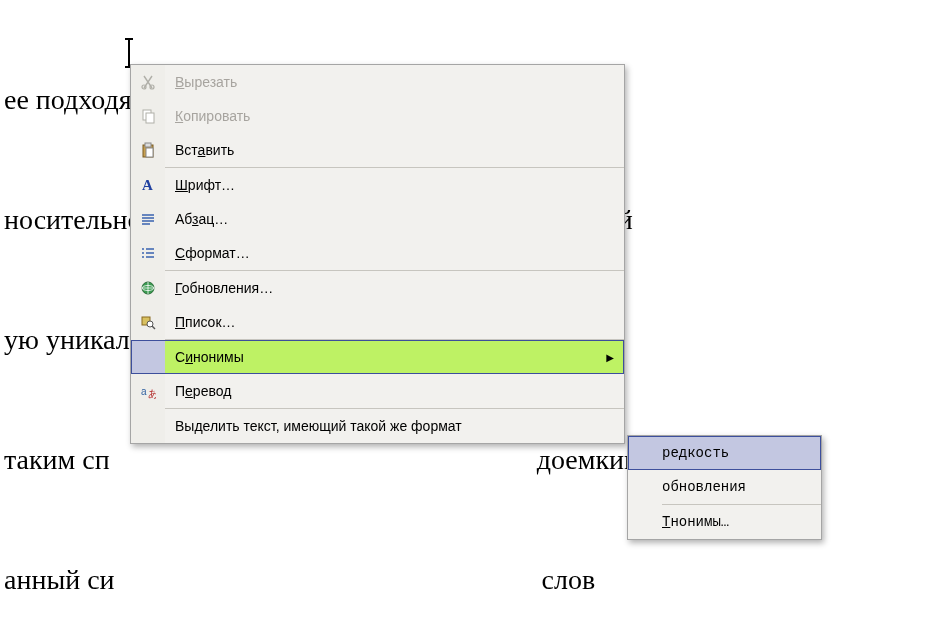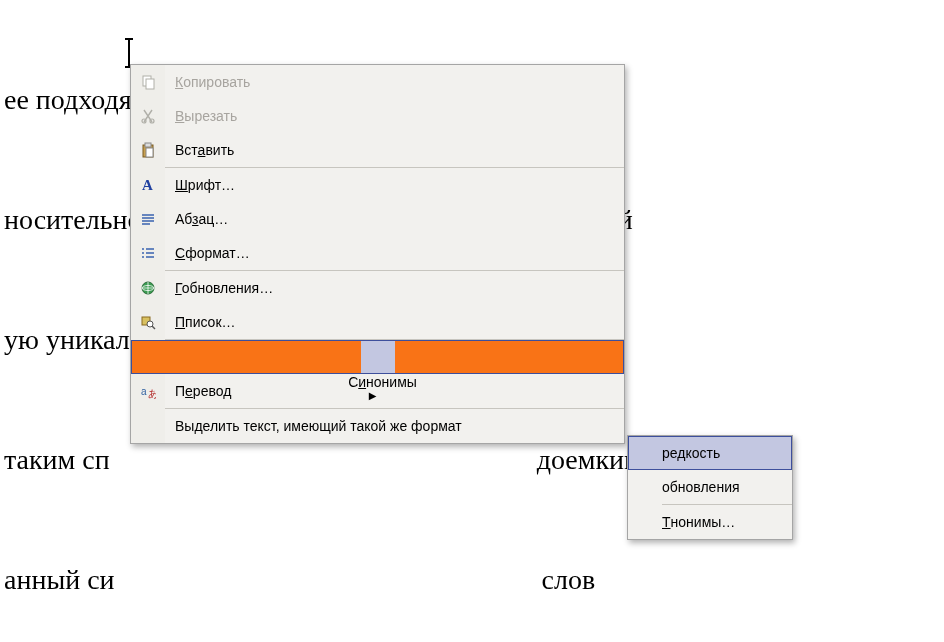--- a/index.html
+++ b/index.html
@@ -70,37 +70,36 @@
     margin-right: 10px;
     font-size: 10px;
     color: #000;
   }
   .sep {
     height: 0;
     border-top: 1px solid #c7c5bf;
     margin-left: 34px;
   }
   .menu-item.highlight {
-    background: #f97316;
+    background: #bef264;
     outline: 1px solid #3d4f9c;
     outline-offset: -1px;
-    flex-direction: column;
   }
   .menu-item.highlight .icon { background: #c3c7e1; }
 
   
   .submenu {
     position: absolute;
     left: 627px;
     top: 435px;
-    width: 166px;
+    width: 195px;
     background: #f2f1ee;
     border: 1px solid #a5a5a5;
     box-shadow: 2px 3px 6px rgba(0,0,0,0.3);
-    font-family: Liberation Sans, sans-serif;
+    font-family: Liberation Mono, monospace;
     font-size: 14px;
   }
   .sub-item {
     height: 34px;
     display: flex;
     align-items: center;
     padding-left: 34px;
     position: relative;
   }
   .sub-item .lbl { flex: 1; }
@@ -161,36 +160,36 @@
 </div>
 
 <div class="caret"></div>
 
 <div class="menu">
   <div class="iconcol"></div>
 
   <div class="menu-item disabled">
     <span class="icon">
       <svg width="16" height="16" viewBox="0 0 16 16">
-          <rect x="3" y="2" width="8" height="10" fill="#fff" stroke="#b0afa8"></rect>
-          <rect x="6" y="5" width="8" height="10" fill="#fff" stroke="#b0afa8"></rect>
-        </svg>
-    </span>
-    <span class="lbl"><span></span><span class="und">К</span><span>опировать</span></span>
-  </div>
-
-  <div class="menu-item disabled">
-    <span class="icon">
-      <svg width="16" height="16" viewBox="0 0 16 16">
           <path d="M4 2 L12 14 M12 2 L4 14" stroke="#b0afa8" stroke-width="1.4" fill="none"></path>
           <circle cx="4" cy="13" r="2" fill="none" stroke="#b0afa8" stroke-width="1.2"></circle>
           <circle cx="12" cy="13" r="2" fill="none" stroke="#b0afa8" stroke-width="1.2"></circle>
         </svg>
     </span>
     <span class="lbl"><span></span><span class="und">В</span><span>ырезать</span></span>
+  </div>
+
+  <div class="menu-item disabled">
+    <span class="icon">
+      <svg width="16" height="16" viewBox="0 0 16 16">
+          <rect x="3" y="2" width="8" height="10" fill="#fff" stroke="#b0afa8"></rect>
+          <rect x="6" y="5" width="8" height="10" fill="#fff" stroke="#b0afa8"></rect>
+        </svg>
+    </span>
+    <span class="lbl"><span></span><span class="und">К</span><span>опировать</span></span>
   </div>
 
   <div class="menu-item">
     <span class="icon">
       <svg width="16" height="16" viewBox="0 0 16 16">
           <rect x="3" y="3" width="10" height="12" fill="#c8a050" stroke="#7a5a20"></rect>
           <rect x="5" y="1" width="6" height="4" fill="#ddd" stroke="#888"></rect>
           <rect x="6" y="6" width="7" height="9" fill="#fff" stroke="#888"></rect>
         </svg>
     </span>

